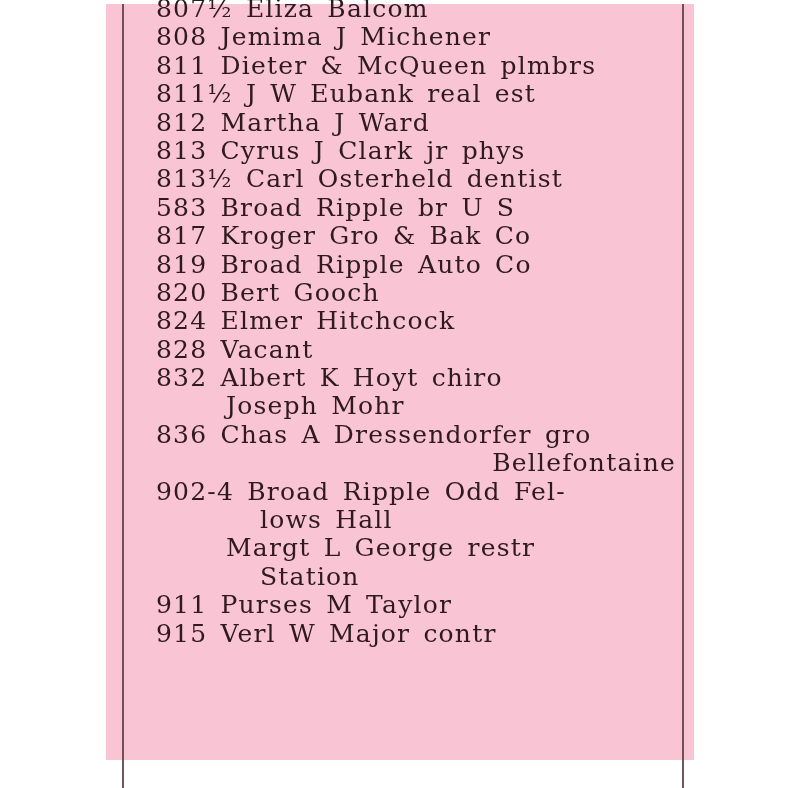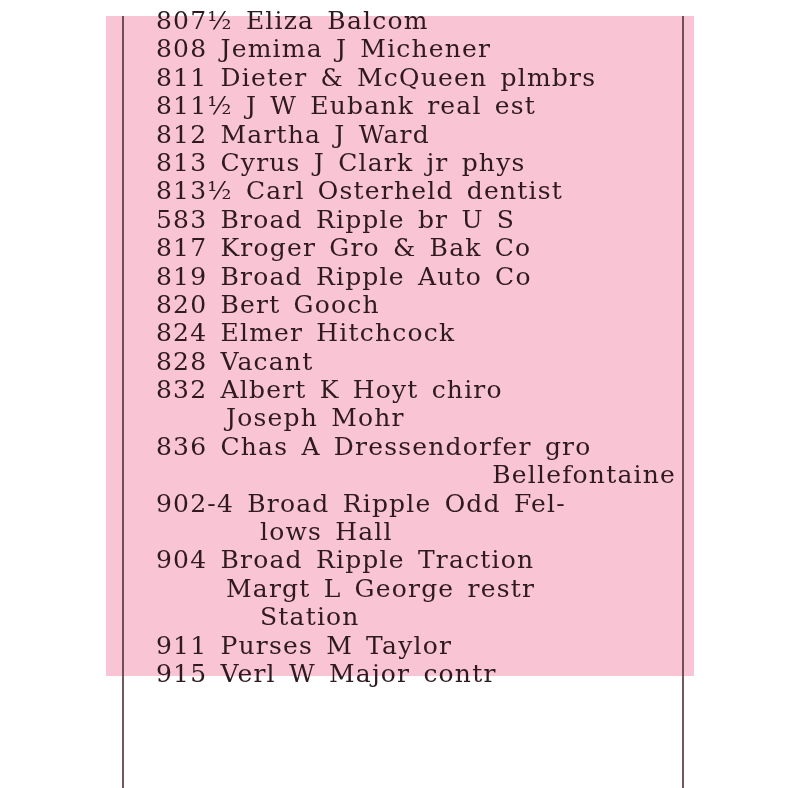--- a/index.html
+++ b/index.html
@@ -1,18 +1,18 @@
 <!DOCTYPE html>
 <html><head>
 <meta charset="utf-8">
 <style>
   html, body { margin: 0; padding: 0; background: #ffffff; }
   body { width: 800px; height: 788px; position: relative; overflow: hidden; }
   .paper {
-    position: absolute; left: 106px; top: 16px; width: 588px; height: 660px;
+    position: absolute; left: 106px; top: 4px; width: 588px; height: 756px;
     background: #f9c4d4;
   }
   .rule-left {
     position: absolute; left: 16px; top: 0; width: 2px; height: 788px;
     background: #5a3a44; opacity: 0.85;
   }
   .rule-right {
     position: absolute; left: 576px; top: 0; width: 2px; height: 788px;
     background: #5a3a44; opacity: 0.85;
   }
@@ -53,19 +53,18 @@
     <div class="row"><span class="num">824</span> <span>Elmer Hitchcock</span></div>
     <div class="row"><span class="num">828</span> <span>Vacant</span></div>
     <div class="row"><span class="num">832</span> <span>Albert K Hoyt chiro</span></div>
     <div class="row cont"><span>Joseph Mohr</span></div>
     <div class="row"><span class="num">836</span> <span>Chas A Dressendorfer gro</span></div>
 
     <div class="row street">Bellefontaine</div>
 
     <div class="row"><span class="num">902-4</span> <span>Broad Ripple Odd Fel-</span></div>
     <div class="row cont2"><span>lows Hall</span></div>
-    <div class="row"><span class="num">904</span> <span>Broad Ripple Traction</span></div>
     <div class="row cont"><span>Margt L George restr</span></div>
     <div class="row cont2"><span>Station</span></div>
     <div class="row"><span class="num">911</span> <span>Purses M Taylor</span></div>
     <div class="row"><span class="num">915</span> <span>Verl W Major contr</span></div>
   </div>
 </div>
 
 </body></html>

